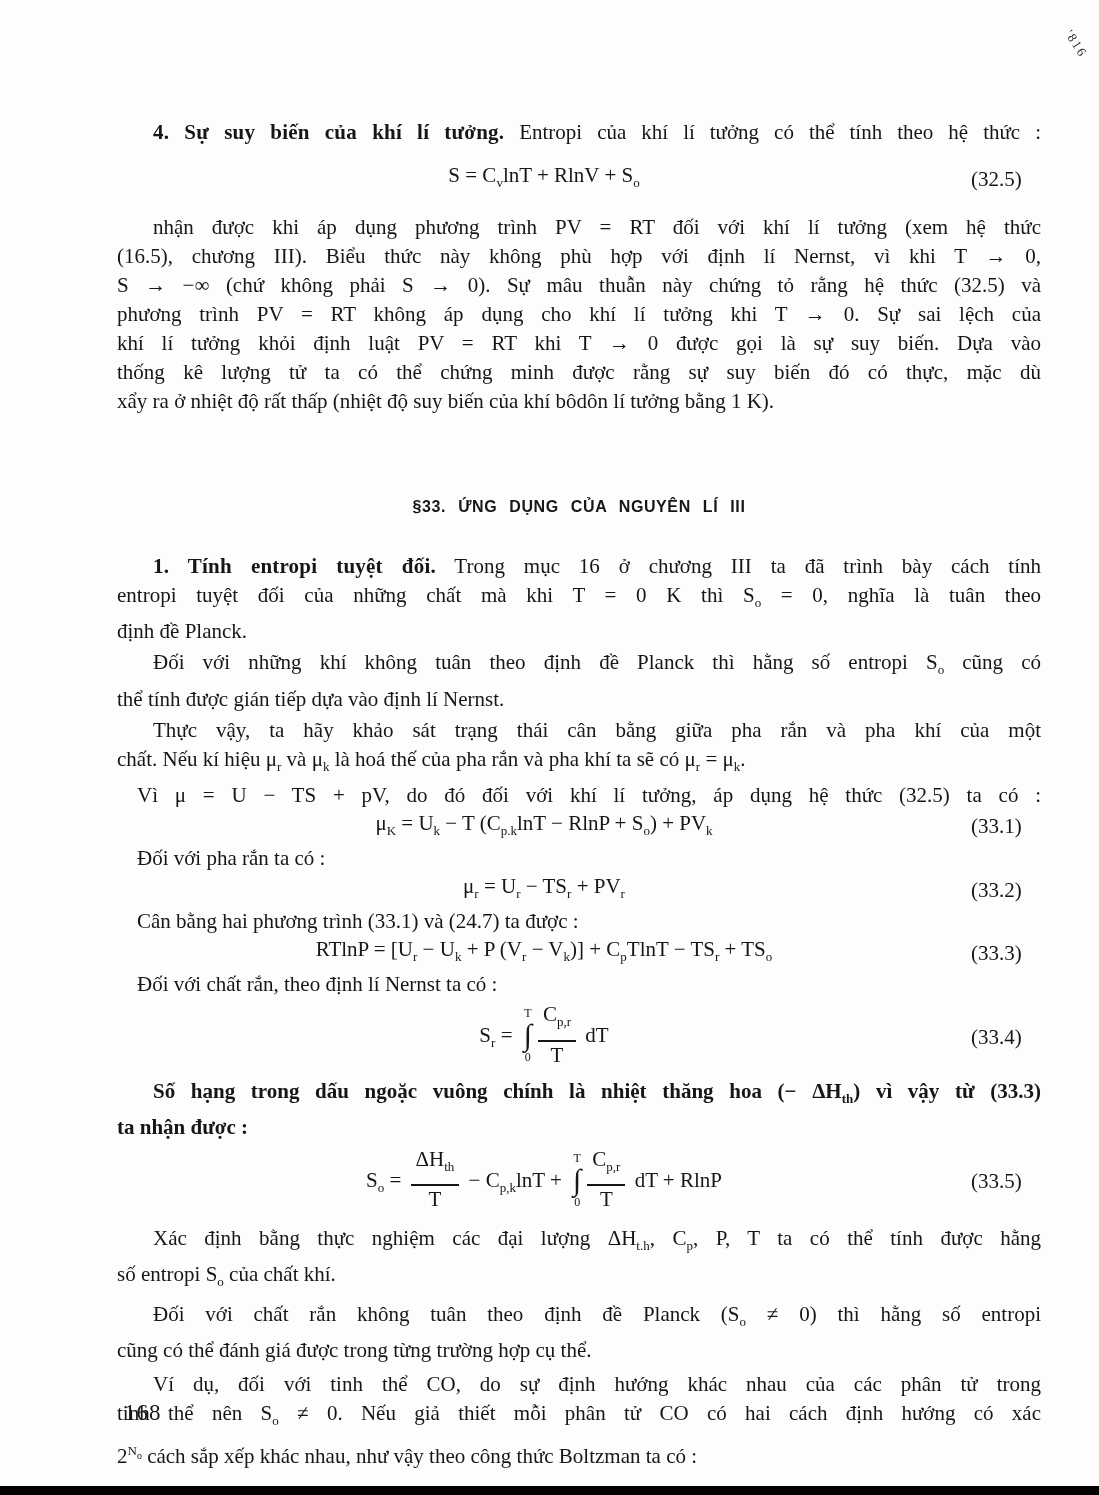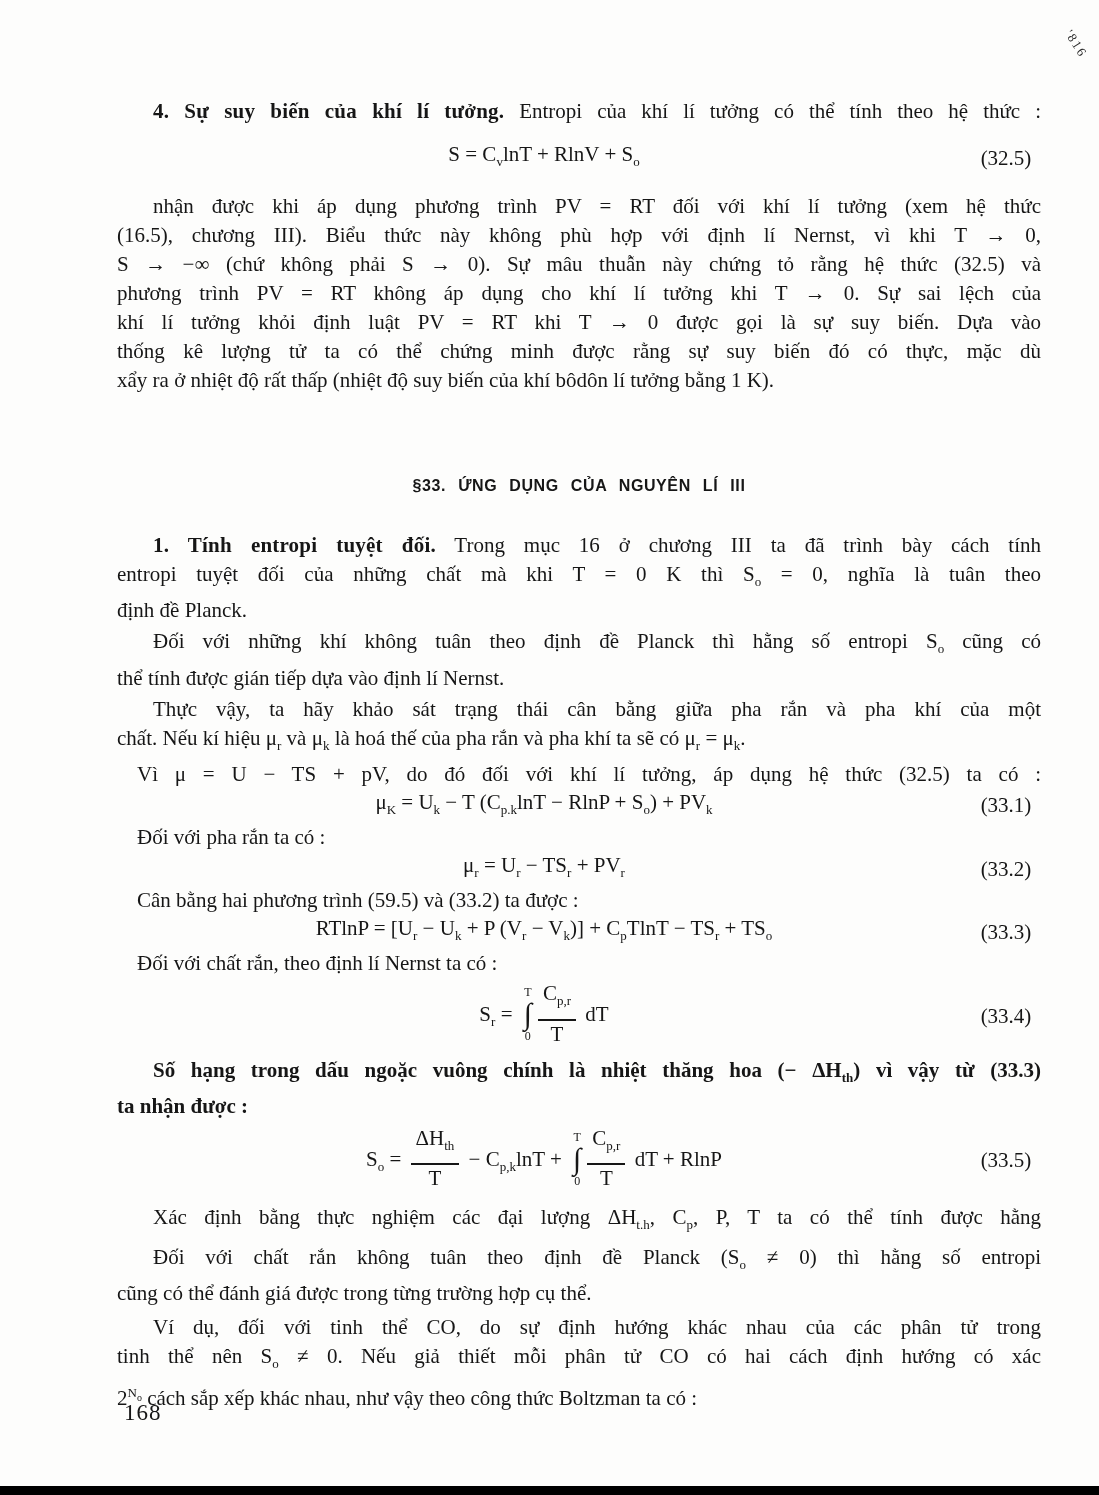--- a/index.html
+++ b/index.html
@@ -2,21 +2,21 @@
 <html><head>
 <meta charset="utf-8">
 <style>
   html,body { margin:0; padding:0; background:#ddd; }
   .page {
     position:relative; width:1099px; height:1495px; margin:0 auto;
     background:#fdfdfc; color:#161616; overflow:hidden;
     font-family:"Liberation Serif","DejaVu Serif",serif;
   }
   .content {
-    position:absolute; left:117px; right:58px; top:96px;
+    position:absolute; left:117px; right:58px; top:117px;
     font-size:21px; line-height:29px;
   }
   sub { font-size:13px; }
   sup { font-size:13px; }
   sup sub { font-size:10px; }
 
   .h4line { line-height:30px; margin-bottom:0; }
   .h4line b, .lead-line b { font-weight:700; letter-spacing:0.2px; }
 
   .ln { text-align:justify; text-align-last:justify; }
@@ -32,21 +32,21 @@
   .item1 { margin-top:30px; }
 
   .connector { line-height:27px; text-indent:20px; }
   .fullline { text-align:justify; text-align-last:justify; }
 
   .eqrow { display:flex; align-items:center; margin:1px 0; line-height:27px; }
   .eqrow.first-eq { margin:14px 0 16px; line-height:29px; }
   .eqrow.tall { margin:3px 0; padding:4px 0; }
   .eqrow.tall.e335 { margin:4px 0 0; }
   .eqbody { flex:1; text-align:center; }
-  .eqnum { flex:0 0 70px; text-align:center; }
+  .eqnum { flex:0 0 70px; text-align:left; }
 
   .s33 {
     margin:76px 0 0; text-align:center;
     font-family:"Liberation Sans","DejaVu Sans",sans-serif;
     font-weight:700; font-size:16px; line-height:30px;
     letter-spacing:0.6px; word-spacing:7px;
   }
 
   .frac { display:inline-block; vertical-align:middle; text-align:center; margin:0 4px; position:relative; top:-3px; }
   .frac .fr-n { display:block; padding:0 5px 5px; border-bottom:2px solid #161616; line-height:24px; }
@@ -119,21 +119,21 @@
       <span class="eqnum">(33.1)</span>
     </div>
 
     <div class="connector">Đối với pha rắn ta có :</div>
 
     <div class="eqrow">
       <span class="eqbody">μ<sub>r</sub> = U<sub>r</sub> − TS<sub>r</sub> + PV<sub>r</sub></span>
       <span class="eqnum">(33.2)</span>
     </div>
 
-    <div class="connector">Cân bằng hai phương trình (59.5) và (33.2) ta được :</div>
+    <div class="connector">Cân bằng hai phương trình (33.1) và (24.7) ta được :</div>
 
     <div class="eqrow">
       <span class="eqbody">RTlnP = [U<sub>r</sub> − U<sub>k</sub> + P (V<sub>r</sub> − V<sub>k</sub>)] + C<sub>p</sub>TlnT − TS<sub>r</sub> + TS<sub>o</sub></span>
       <span class="eqnum">(33.3)</span>
     </div>
 
     <div class="connector">Đối với chất rắn, theo định lí Nernst ta có :</div>
 
     <div class="eqrow tall">
       <span class="eqbody">
@@ -157,20 +157,21 @@
             <span class="lim">T</span>
             <span class="sign">∫</span>
             <span class="lim">0</span>
           </span><span class="frac"><span class="fr-n">C<sub>p,r</sub></span><span class="fr-d">T</span></span><span> dT + RlnP</span>
       </span>
       <span class="eqnum">(33.5)</span>
     </div>
 
     <div class="para indent m-p6">
         <div class="ln">Xác định bằng thực nghiệm các đại lượng ΔH<sub>t.h</sub>, C<sub>p</sub>, P, T ta có thể tính được hằng</div>
+        <div class="ln last">số entropi S<sub>o</sub> của chất khí.</div>
       </div>
     <div class="para indent m-p7">
         <div class="ln">Đối với chất rắn không tuân theo định đề Planck (S<sub>o</sub> ≠ 0) thì hằng số entropi</div>
         <div class="ln last">cũng có thể đánh giá được trong từng trường hợp cụ thể.</div>
       </div>
     <div class="para indent m-p8">
         <div class="ln">Ví dụ, đối với tinh thể CO, do sự định hướng khác nhau của các phân tử trong</div>
         <div class="ln">tinh thể nên S<sub>o</sub> ≠ 0. Nếu giả thiết mỗi phân tử CO có hai cách định hướng có xác</div>
         <div class="ln last">2<sup>N<sub>o</sub></sup> cách sắp xếp khác nhau, như vậy theo công thức Boltzman ta có :</div>
       </div>

